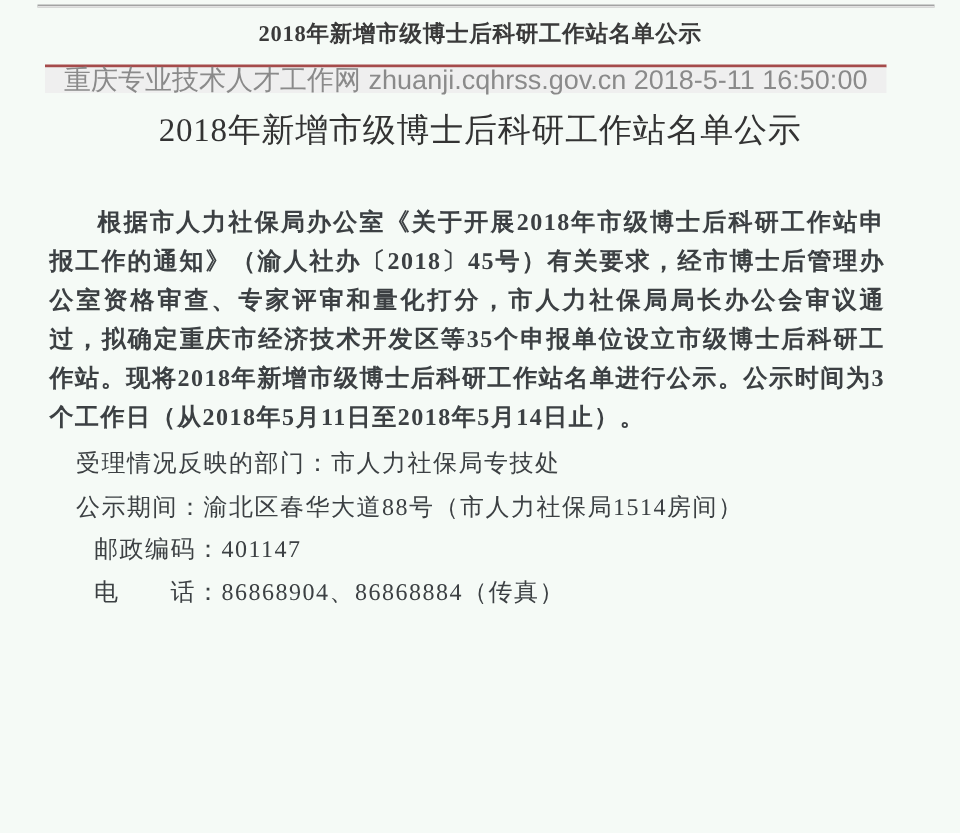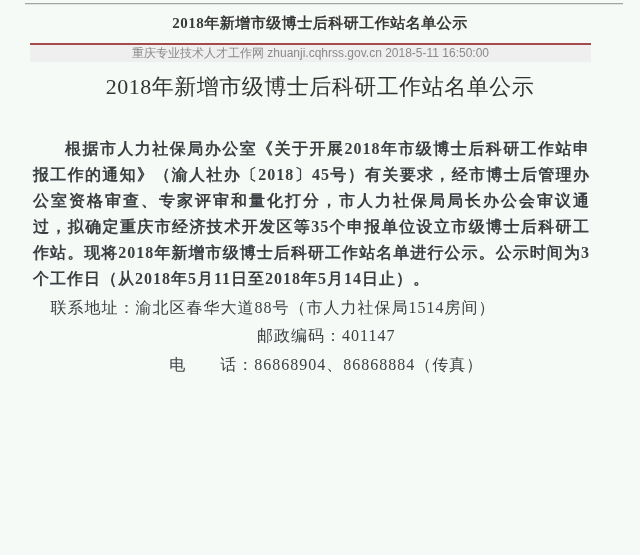--- a/index.html
+++ b/index.html
@@ -32,42 +32,42 @@
   }
   .red-rule{
     margin:9px 49px 0 30px;
     height:2px;background:var(--accent-red);
   }
   .source-bar{
     margin:0 49px 0 30px;
     height:17px;background:var(--bar-bg);
     text-align:center;
     font-family:"Liberation Sans","DejaVu Sans",sans-serif;
-    font-size:12px;line-height:17px;color:var(--muted);
+    font-size:18px;line-height:17px;color:var(--muted);
   }
   .doc-heading{
     margin-top:12px;
     text-align:center;
     font-size:22px;line-height:26px;
     font-weight:normal;color:#333;
     letter-spacing:0.5px;
   }
   .doc-body{
     margin:36px 50px 0 33px;
     font-size:16px;line-height:26px;
     color:var(--text);
     letter-spacing:1px;
     word-break:break-all;
     text-align:justify;
   }
   .para-1{text-indent:2em;font-weight:bold;}
   .para-2{text-indent:3em;margin-top:6px;}
   .contact-line{text-align:left;}
   .contact-line.ind-a{text-indent:1.1em;}
-  .contact-line.ind-b{text-indent:1.85em;text-align:center;}
+  .contact-line.ind-b{text-indent:1.85em;}
   .contact-line.first{margin-top:5px;}
   .contact-line.gap-sm{margin-top:3px;}
   .contact-line.gap-xs{margin-top:2px;}
 </style>
 </head>
 <body>
 
 <div class="page">
 
   <div class="top-rule"></div>
@@ -80,24 +80,27 @@
     <span>重庆专业技术人才工作网 zhuanji.cqhrss.gov.cn 2018-5-11 16:50:00</span>
   </div>
 
   <h2 class="doc-heading">2018年新增市级博士后科研工作站名单公示</h2>
 
   <div class="doc-body">
 
     <p class="para-1">根据市人力社保局办公室《关于开展2018年市级博士后科研工作站申报工作的通知》（渝人社办〔2018〕45号）有关要求，经市博士后管理办公室资格审查、专家评审和量化打分，市人力社保局局长办公会审议通过，拟确定重庆市经济技术开发区等35个申报单位设立市级博士后科研工作站。现将2018年新增市级博士后科研工作站名单进行公示。公示时间为3个工作日（从2018年5月11日至2018年5月14日止）。</p>
 
 
+    <p class="contact-line ind-a first">
+      <span>受理情况反映的部门：</span><span>市人力社保局专技处</span>
+    </p>
 
 
     <p class="contact-line ind-a gap-sm">
-      <span>联系地址：</span><span>渝北区春华大道88号（市人力社保局1514房间）</span>
+      <span>公示期间：</span><span>渝北区春华大道88号（市人力社保局1514房间）</span>
     </p>
 
     <p class="contact-line ind-b gap-xs">
       <span>邮政编码：</span><span>401147</span>
     </p>
 
     <p class="contact-line ind-b gap-sm">
       <span>电　　话：</span><span>86868904、86868884（传真）</span>
     </p>
 

